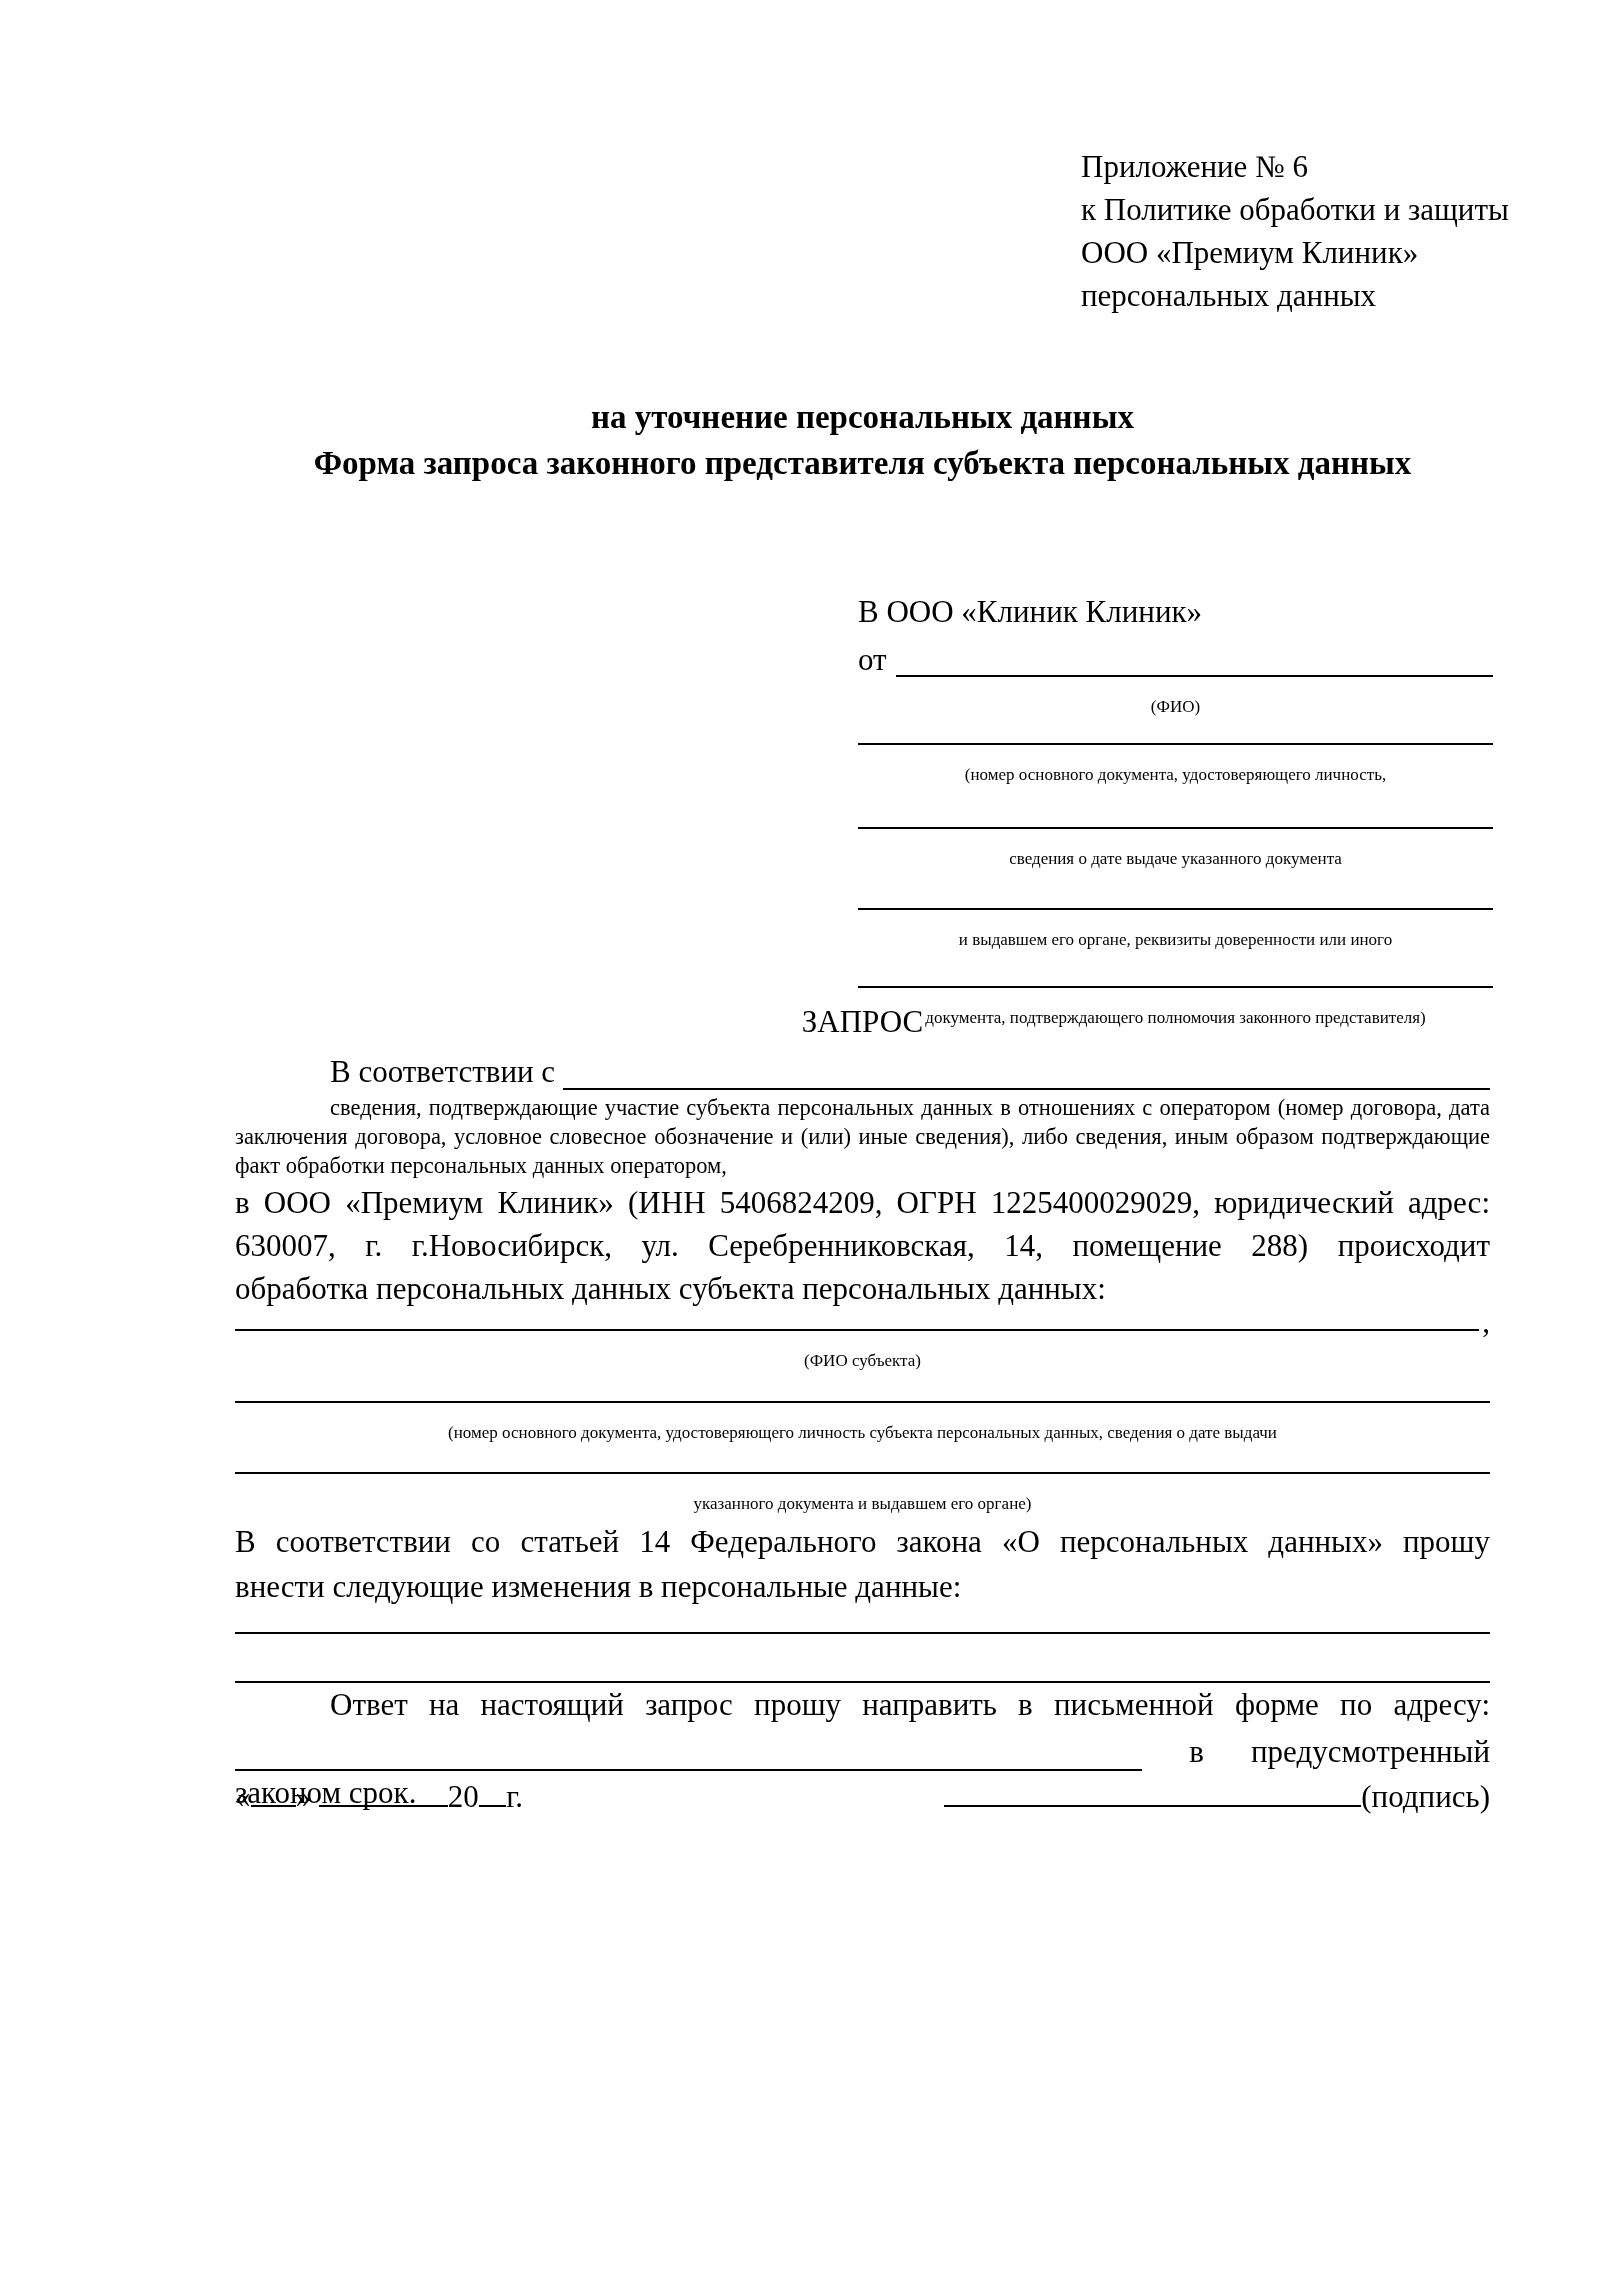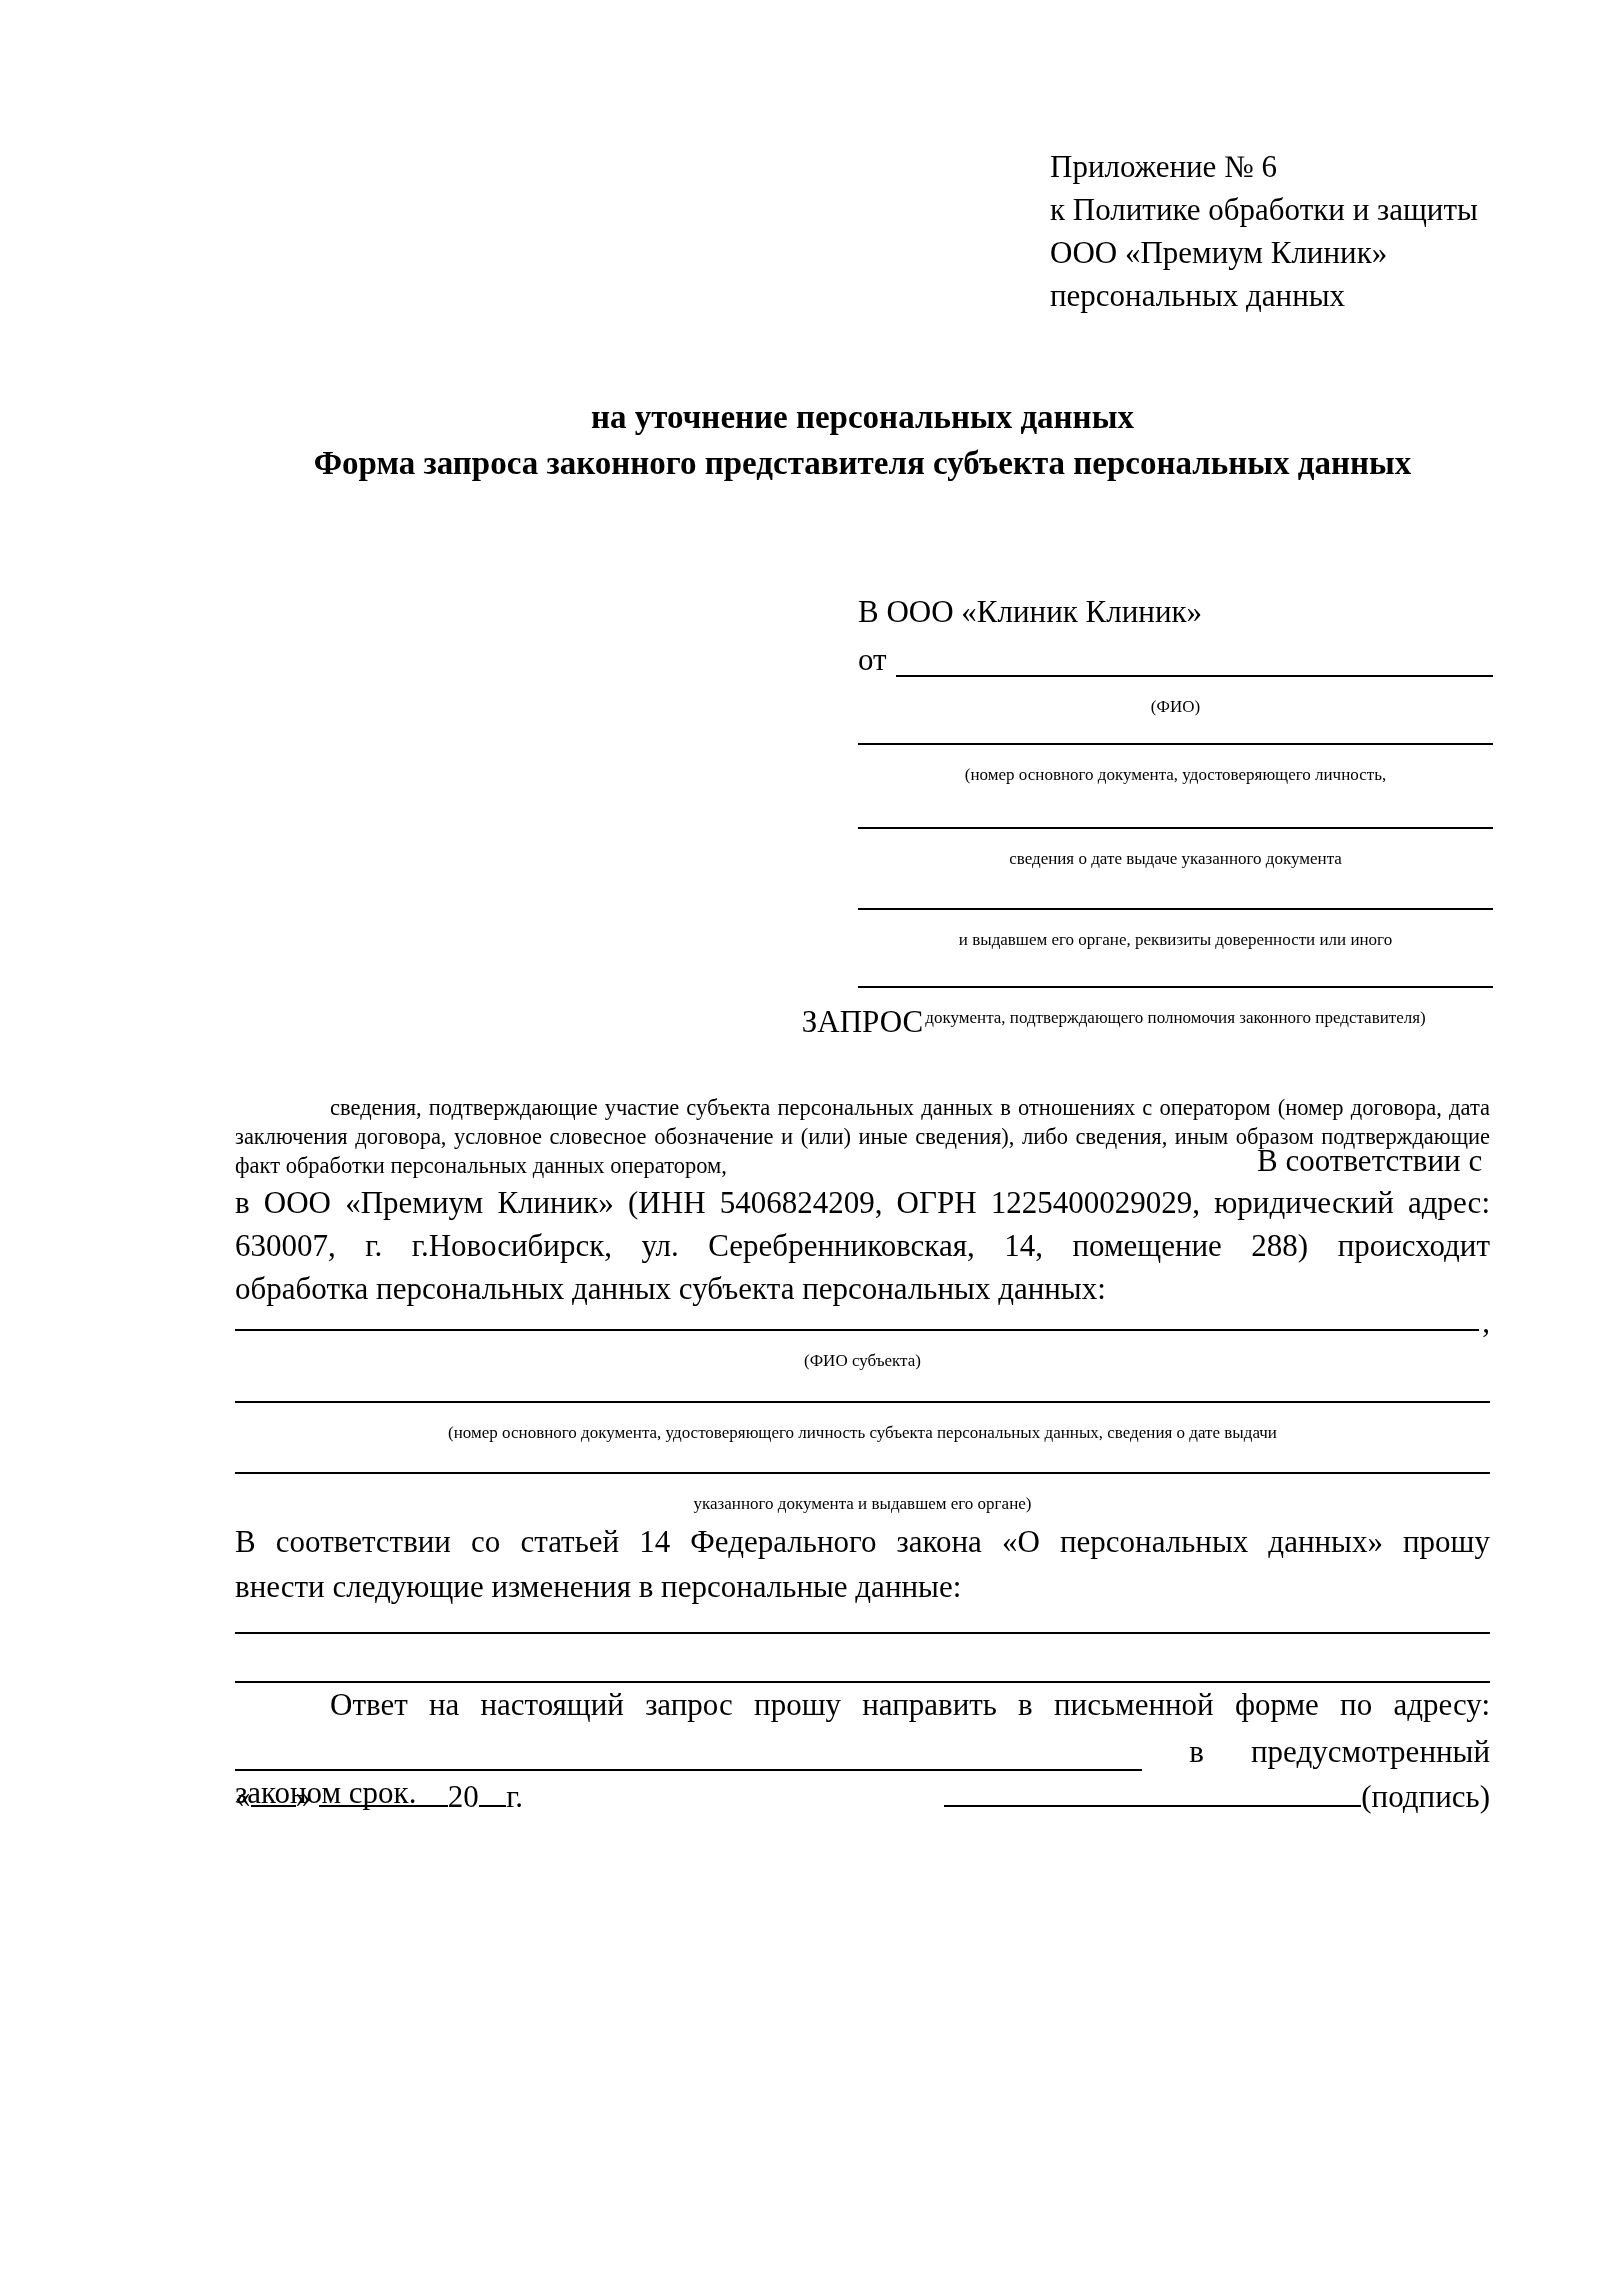--- a/index.html
+++ b/index.html
@@ -8,42 +8,42 @@
     position: relative;
     width: 1621px;
     height: 2293px;
     background: #ffffff;
     color: #000000;
     font-family: "Liberation Serif", "DejaVu Serif", serif;
     overflow: hidden;
   }
 
   
-  .appendix { position: absolute; left: 1050px; top: 145px; font-size: 31px; line-height: 43px; }
+  .appendix { position: absolute; left: 1081px; top: 145px; font-size: 31px; line-height: 43px; }
 
   
   .doc-title { position: absolute; left: 235px; top: 394px; width: 1255px; text-align: center; font-weight: 700; font-size: 33px; line-height: 46px; }
 
   
   .addr { position: absolute; left: 858px; top: 591px; width: 635px; font-size: 31px; }
   .addr-to { line-height: 41px; }
   .row { display: flex; align-items: flex-end; }
   .from-row { height: 45px; }
   .from-row .lbl { padding-right: 9.8px; line-height: 35px; }
   .fill { flex: 1 1 auto; border-bottom: 2.9px solid #000; }
   .caption { font-size: 17px; line-height: 24.5px; text-align: center; margin-top: 18px; }
   .sline { border-bottom: 2.9px solid #000; }
   .s1 { height: 25.5px; } .s2 { height: 41px; } .s3 { height: 39px; } .s4 { height: 35px; }
 
   
   .req-heading { position: absolute; left: 235px; top: 1004px; width: 1255px; text-align: center; font-size: 31px; }
 
   
   .body { position: absolute; left: 235px; top: 1047px; width: 1255px; font-size: 31px; }
-  .intro-row { height: 43px; flex-direction: column; }
+  .intro-row { height: 43px; }
   .intro-row .ind { width: 95px; flex: 0 0 95px; }
   .intro-row .lbl { padding-right: 7.8px; line-height: 37px; }
   .footnote { margin-top: 2.9px; font-size: 22.5px; line-height: 29px; text-align: justify; text-indent: 95px; }
   .jline { line-height: 43px; text-align: justify; text-align-last: justify; }
   .jline.lastline { text-align-last: left; }
   .op-para { margin-top: 1px; }
   .fio-row { height: 21.6px; }
   .fio-row .comma { line-height: 19.6px; padding-left: 2.9px; }
   .u-full { border-bottom: 2.9px solid #000; }
   .g2 { height: 29px; } .g3 { height: 29px; }

